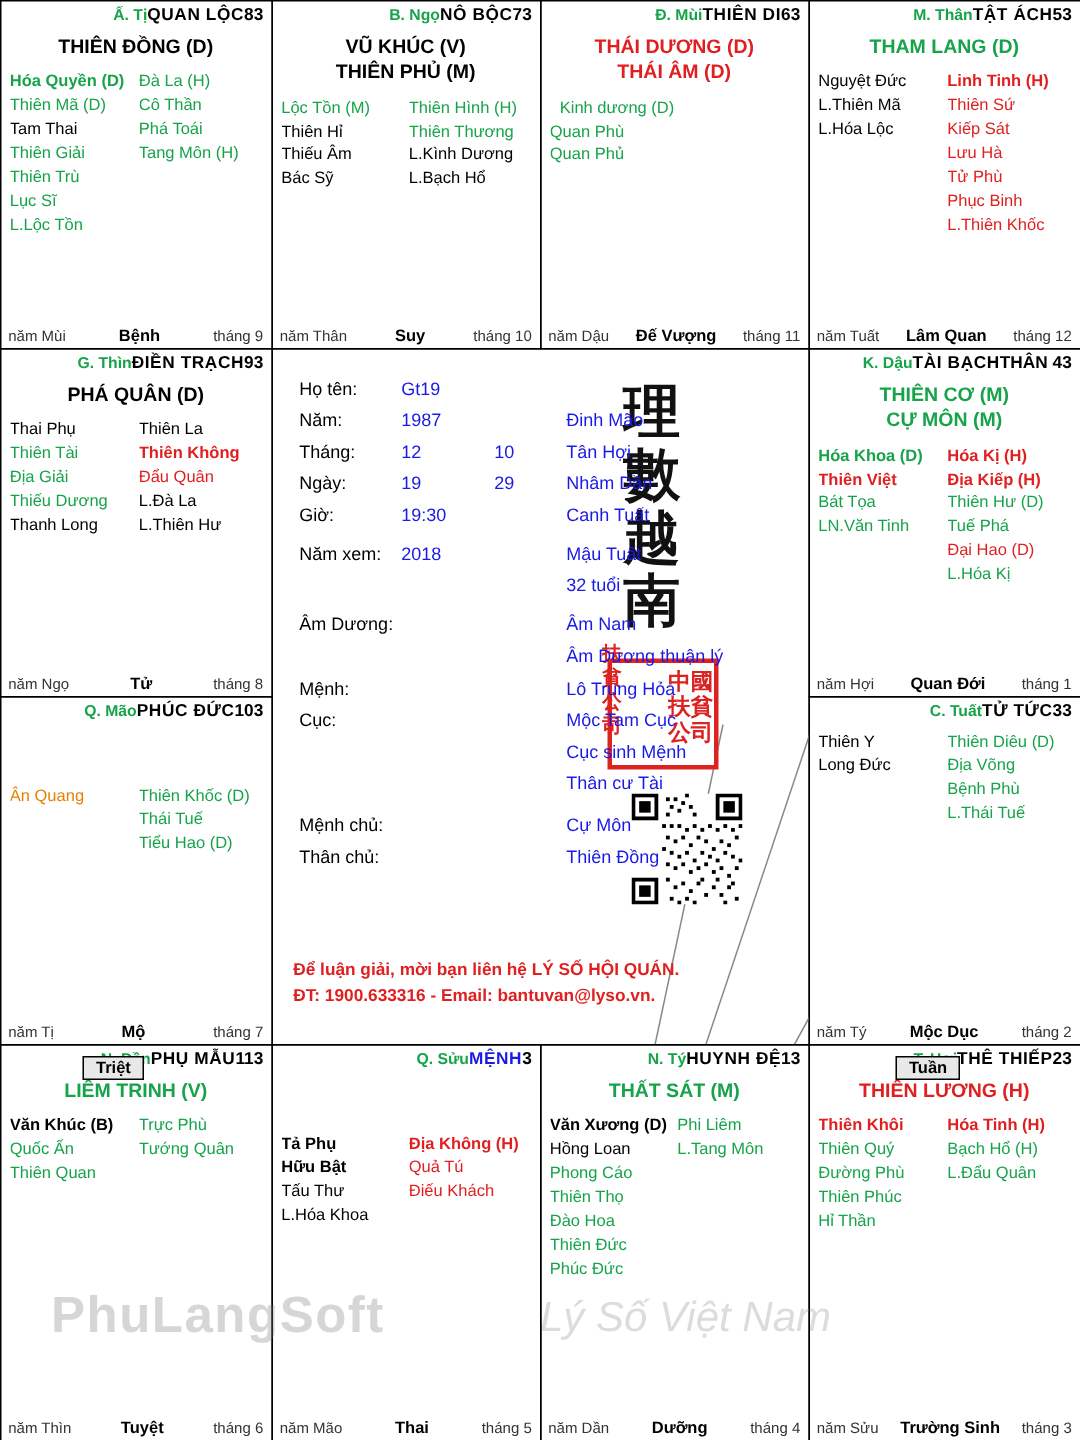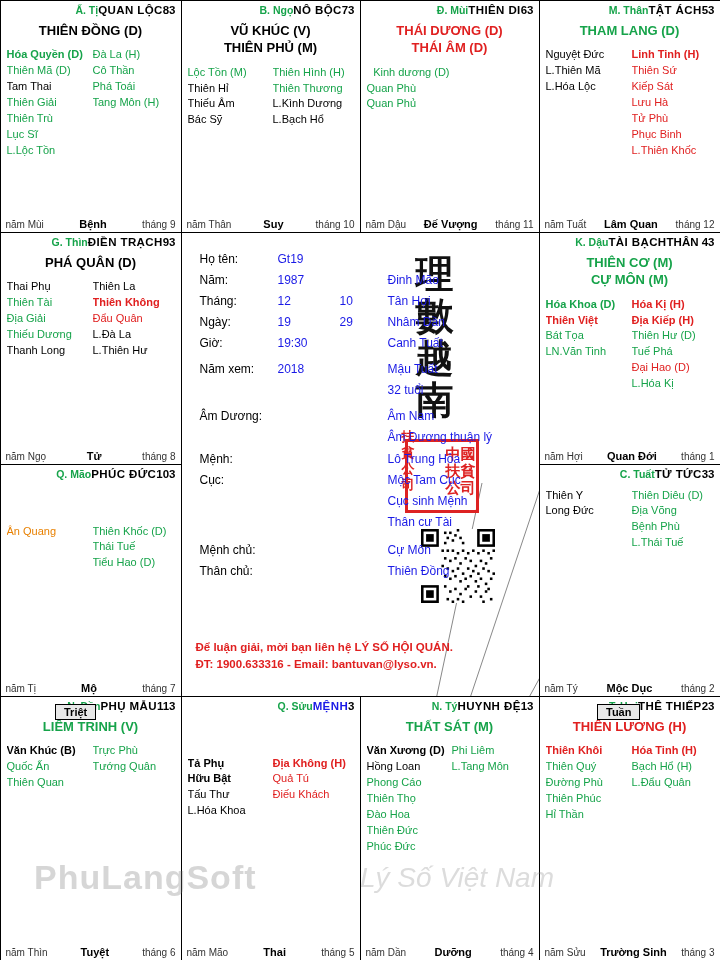--- a/index.html
+++ b/index.html
@@ -93,21 +93,21 @@
     overflow:hidden;
   }
   .info {
     position:absolute;
     left:18px; top:20px;
     font-size:12px;
     line-height:1.0;
     z-index:10;
   }
   .info-row { display:flex; align-items:baseline; margin-bottom:9px; }
-  .info-row .lbl { width:78px; color:#000; }
+  .info-row .lbl { width:68px; color:#000; }
   .info-row .v1 { color:#1a1ae6; width:62px; }
   .info-row .v2 { color:#1a1ae6; width:48px; }
   .info-row .v3 { color:#1a1ae6; }
 
   .calli {
     position:absolute;
     right:44px; top:22px;
     width:120px;
     text-align:center;
     font-family:"DejaVu Serif", serif;

